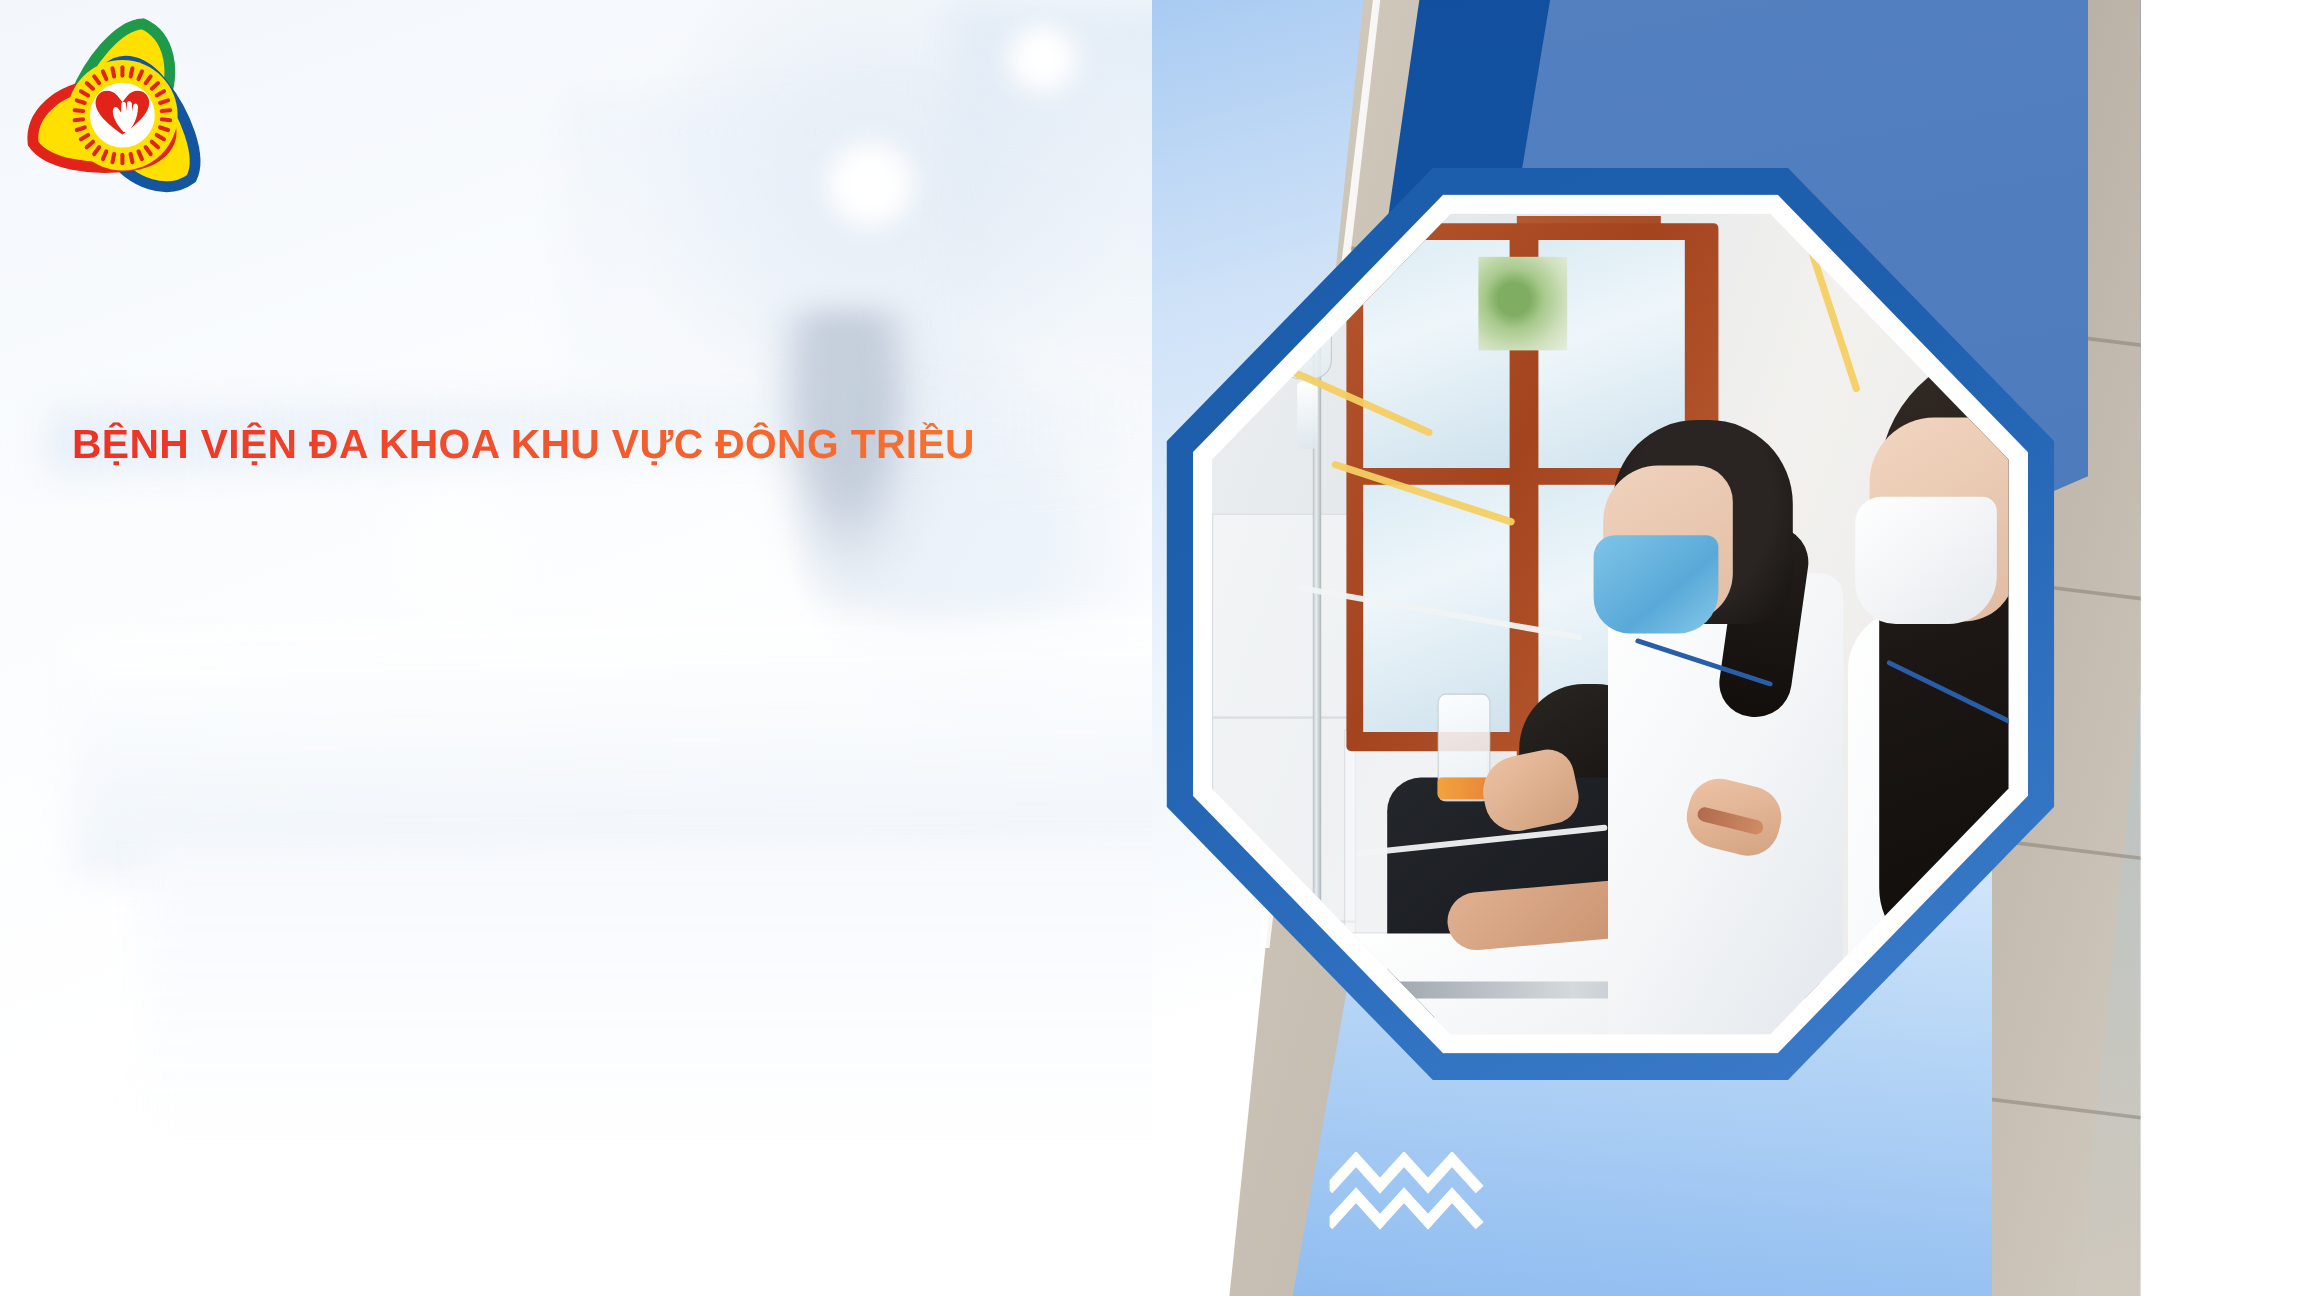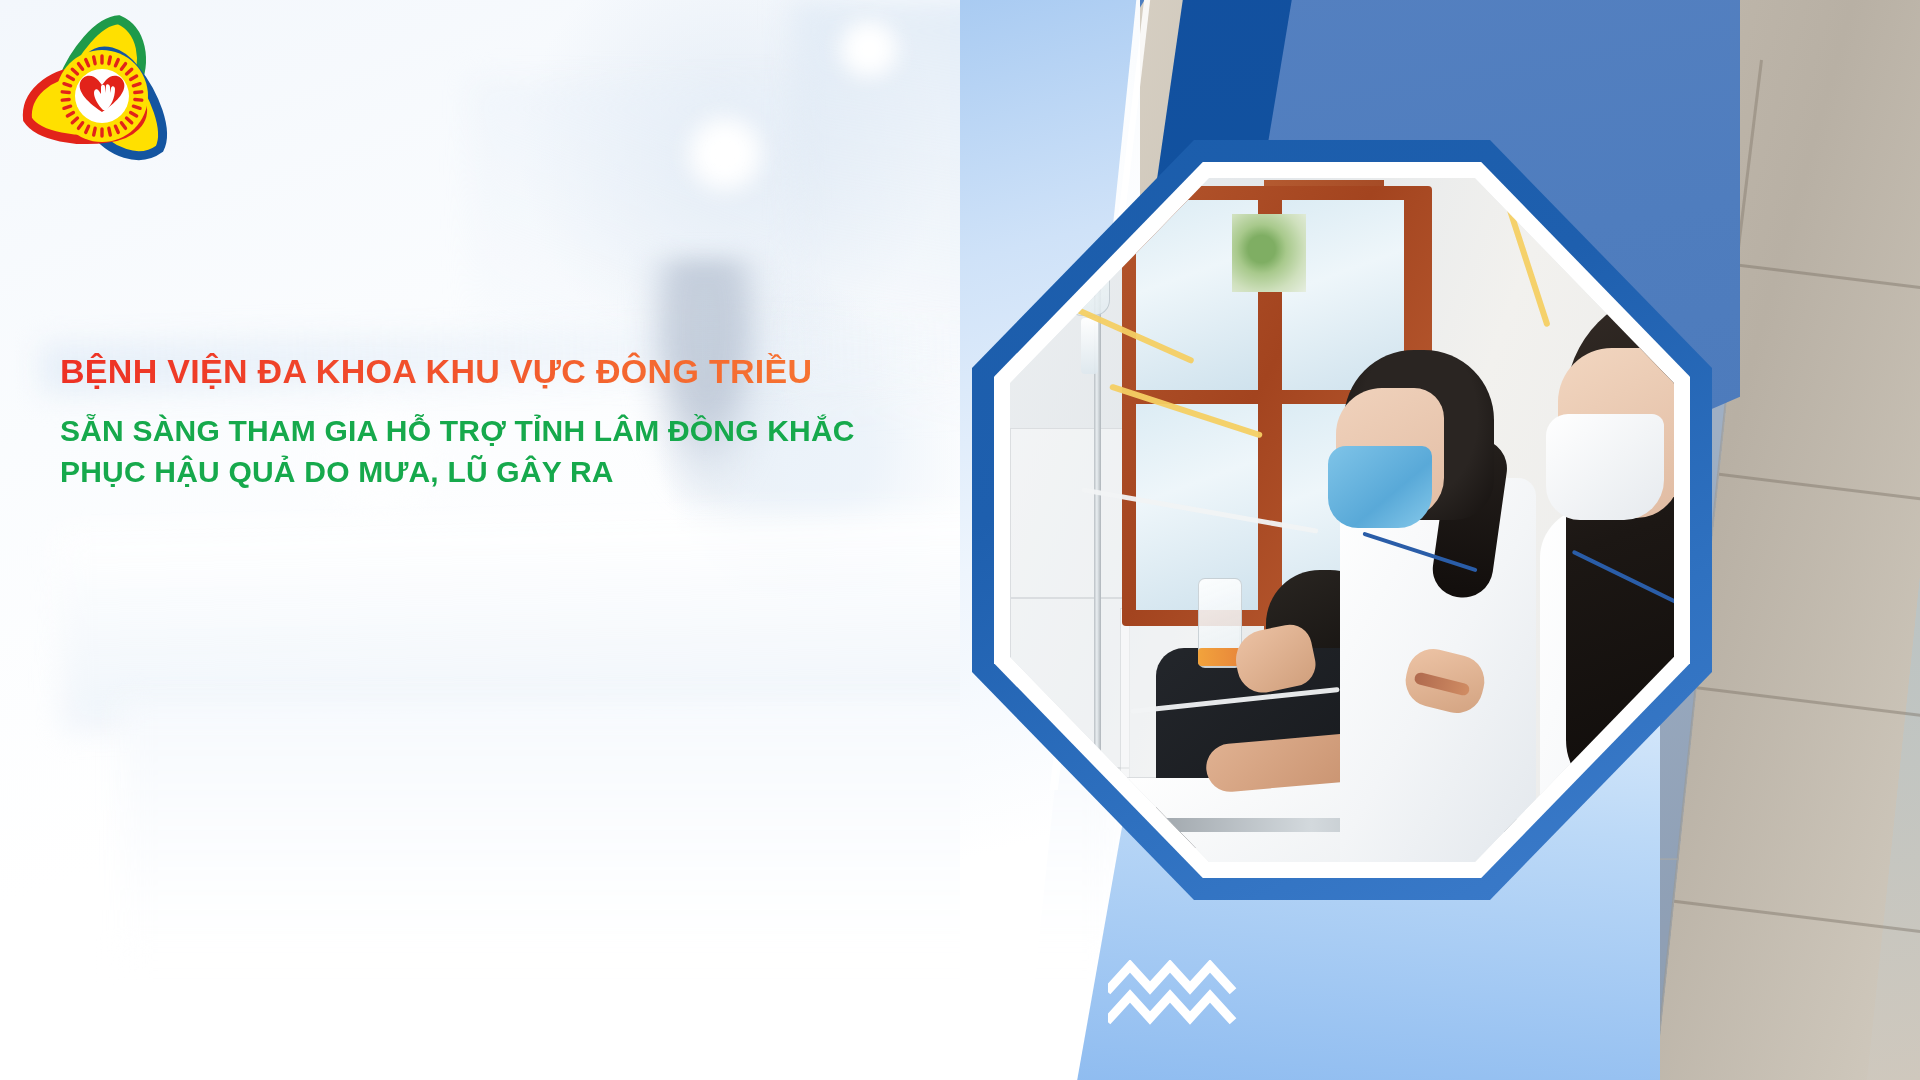--- a/index.html
+++ b/index.html
@@ -5,21 +5,21 @@
 <style>
   * { margin:0; padding:0; box-sizing:border-box; }
   html,body{
     width:1920px; height:1080px; overflow:hidden;
     background:#ffffff;
     font-family:"Liberation Sans", sans-serif;
   }
 
   #banner{
     position:relative;
-    width:1920px; height:1080px;
+    width:1784px; height:1080px;
     overflow:hidden;
     background:#ffffff;
   }
 
   
   .bg-corridor{
     position:absolute; left:0; top:0; width:1180px; height:1080px;
     background:
       radial-gradient(circle at 62% 14%, rgba(214,226,240,.55) 0 3%, rgba(255,255,255,0) 18%),
       radial-gradient(circle at 70% 42%, rgba(236,243,250,.9) 0 4%, rgba(255,255,255,0) 16%),
@@ -592,16 +592,15 @@
       <circle r="27" fill="#ffffff"></circle>
 
       <path d="M0,16 C -18,4 -24,-6 -22,-13 C -20,-21 -10,-23 -4,-16 L0,-11 L4,-16 C 10,-23 20,-21 22,-13 C 24,-6 18,4 0,16 Z" fill="#e2231a"></path>
 
       <path d="M 1,14 C -4,9 -8,2 -8,-3 C -8,-7 -5,-8 -3,-5 L -1,-2 L -1,-9 C -1,-12 3,-12 3,-9 L 3,-3 L 4,-10 C 4,-13 8,-12 8,-9 L 8,-3 L 9,-8 C 10,-11 13,-10 13,-7 C 13,2 9,10 4,14 Z" fill="#ffffff"></path>
     </g>
   </svg>
 
   <div class="text-block">
     <div class="headline">BỆNH VIỆN ĐA KHOA KHU VỰC ĐÔNG TRIỀU</div>
-    <div class="subline">SẴN SÀNG THAM GIA HỖ TRỢ TỈNH LÂM ĐỒNG  KHẮC PHỤC HẬU QUẢ DO MƯA, LŨ GÂY RA</div>
   </div>
 
 </div>
 
 </body></html>

